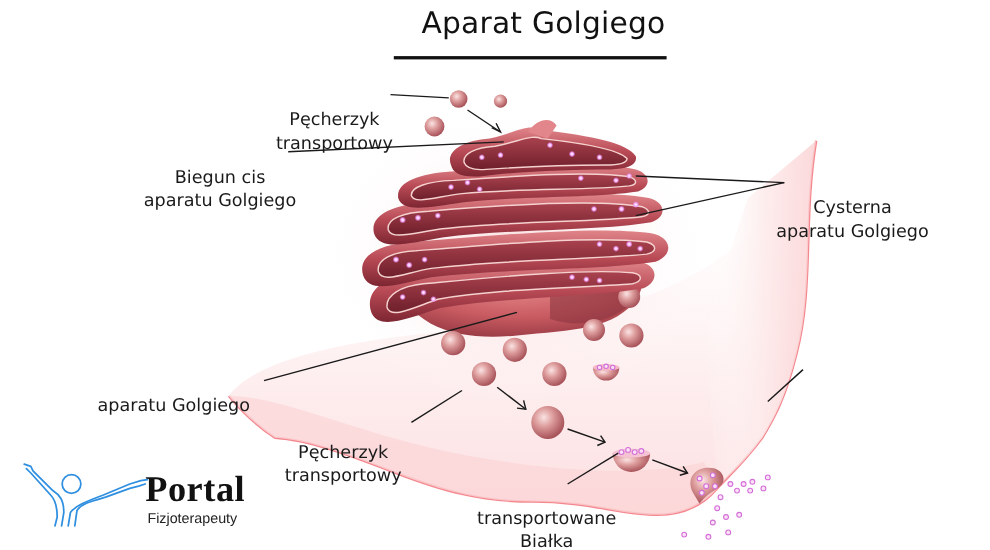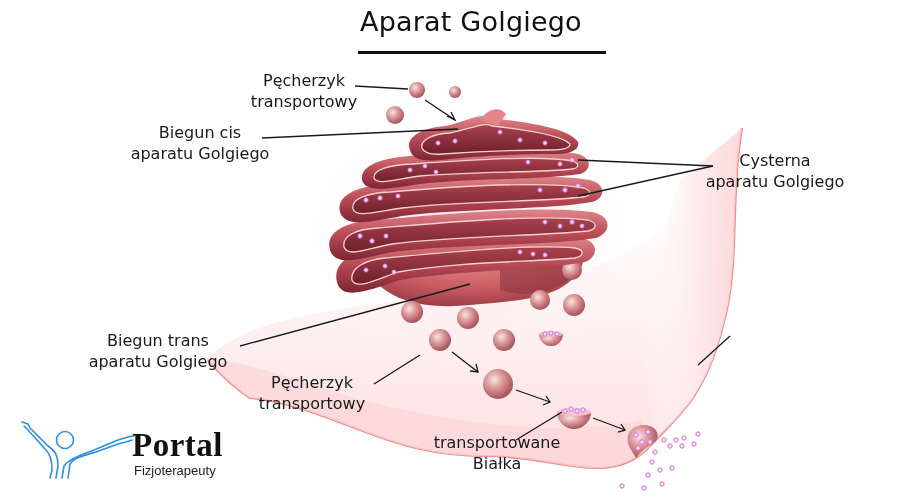--- a/index.html
+++ b/index.html
@@ -1,22 +1,22 @@
 <!DOCTYPE html>
 <html><head>
 <meta charset="utf-8">
 <style>
   html, body { margin: 0; padding: 0; background: #ffffff; }
   body { width: 900px; height: 500px; position: relative; overflow: hidden;
          font-family: "DejaVu Sans", "Liberation Sans", sans-serif; color: #1a1a1a; }
   .stage { position: absolute; left: 0; top: 0; width: 900px; height: 500px; }
-  .title { position: absolute; left: 360px; top: 6px; width: 245px; text-align: left;
+  .title { position: absolute; left: 360px; top: 6px; width: 245px; text-align: right;
            font-size: 27px; font-weight: normal; letter-spacing: 0.2px; color: #111; }
   .title-rule { position: absolute; left: 358px; top: 51px; width: 248px; height: 3px; background: #111; }
-  .label { position: absolute; font-size: 16px; line-height: 21px; text-align: center; color: #1a1a1a; white-space: nowrap; }
+  .label { position: absolute; font-size: 16px; line-height: 21px; text-align: center; color: #1a1a1a; white-space: nowrap; margin-top: 28px; }
   .logo { position: absolute; left: 18px; top: 420px; width: 230px; height: 60px; }
   .logo-word { position: absolute; left: 132px; top: 427px; font-family: Liberation Serif, serif;
                font-weight: bold; font-size: 33px; letter-spacing: 0.5px; color: #111; }
   .logo-sub { position: absolute; left: 134px; top: 463px; font-family: "Liberation Sans", sans-serif;
               font-size: 13px; color: #222; }
 </style>
 </head>
 <body>
 
 <div class="stage">
@@ -218,21 +218,20 @@
     <div>Biegun cis</div>
     <div>aparatu Golgiego</div>
   </div>
 
   <div class="label" style="left:685px; top:150px; width:180px;">
     <div>Cysterna</div>
     <div>aparatu Golgiego</div>
   </div>
 
   <div class="label" style="left:78px; top:330px; width:160px;">
-    <div>Biegun trans</div>
     <div>aparatu Golgiego</div>
   </div>
 
   <div class="label" style="left:252px; top:372px; width:120px;">
     <div>Pęcherzyk</div>
     <div>transportowy</div>
   </div>
 
 
   <div class="label" style="left:432px; top:432px; width:130px;">

